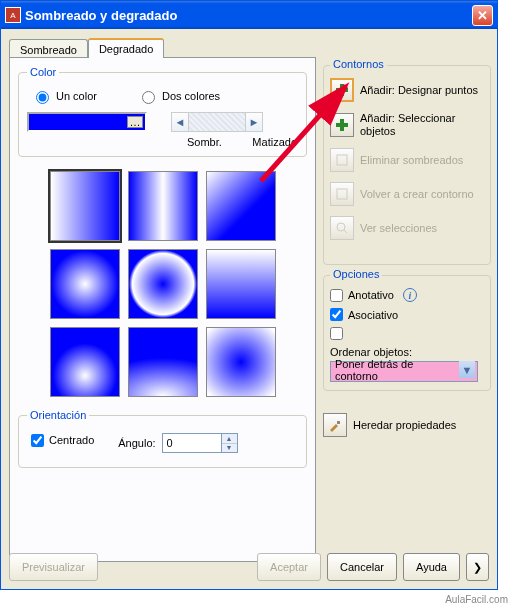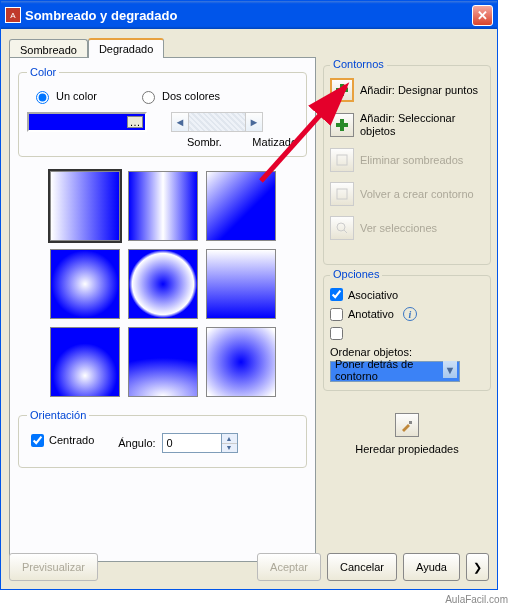--- a/index.html
+++ b/index.html
@@ -40,21 +40,21 @@
   .group-box { border:1px solid #D0D0BF; border-radius:4px; padding:8px 6px; margin-bottom:10px; }
   .action-row { display:flex; align-items:center; gap:6px; margin-bottom:10px; cursor:pointer; }
   .action-row.disabled { color:#ACA899; cursor:default; }
   .action-icon { width:24px; height:24px; border:1px solid #888; background:linear-gradient(#fdfdfd,#e8e4d4); display:flex;align-items:center;justify-content:center; flex-shrink:0; }
   .action-row.hl .action-icon { border:2px solid #E8A13F; }
   .action-row.disabled .action-icon { border-color:#ccc; }
   .action-label { line-height:13px; }
   .chk-row { display:flex; align-items:center; gap:5px; margin-bottom:6px; }
   .chk-row input { margin:0; }
   .info-icon { width:14px;height:14px;border:1px solid #3a76c4;border-radius:50%;display:inline-flex;align-items:center;justify-content:center;color:#3a76c4;font-style:italic;font-family:serif;font-weight:bold;font-size:10px; margin-left:4px;}
-  .select { width:130px; height:21px; border:1px solid #7F9DB9; background:#3b82f6; display:flex;align-items:center;justify-content:space-between;padding:0 2px 4px 4px;cursor:pointer; margin-top:3px;}
+  .select { width:148px; height:21px; border:1px solid #7F9DB9; background:#f9a8d4; display:flex;align-items:center;justify-content:space-between;padding:0 2px 4px 4px;cursor:pointer; margin-top:3px;}
   .select .dd { width:16px;height:17px;background:linear-gradient(#cde0f6,#a8c8ee);display:flex;align-items:center;justify-content:center;color:#4a6a9a; }
   .bottom-btns { position:absolute; bottom:8px; left:8px; right:8px; display:flex; align-items:center; }
   .btn { height:28px; padding:0 12px; border:1px solid #888; background:linear-gradient(#fff,#ECE9D8); border-radius:3px; cursor:pointer; display:flex;align-items:center;justify-content:center; }
   .btn.disabled { color:#ACA899; border-color:#bbb; cursor:default; }
   .btn.circle { width:23px; padding:0; }
   .arrow-annot { position:absolute; pointer-events:none; }
   .watermark { position:absolute; right:2px; bottom:0px; font-size:10px; color:#888; }
   
   .g1{background:linear-gradient(to left,#0000FE,#fff);}
   .g2{background:linear-gradient(to left,#0000FE,#fff,#0000FE);}
@@ -193,39 +193,39 @@
               </svg>
             </div>
           <span class="action-label">Ver selecciones</span>
         </div>
       </div>
 
       <div class="group-box" style="position:relative;">
         <span class="group-title" style="position:absolute; top:-8px; left:6px; background:#ECE9D8; padding:0 3px;">Opciones</span>
         <div style="height:4px;"></div>
         <label class="chk-row">
-            <input type="checkbox" checked="" style="">
-            <span>Asociativo</span>
-          </label>
-        <label class="chk-row">
             <input type="checkbox" style="">
             <span>Anotativo</span>
             <span class="info-icon">i</span>
+          </label>
+        <label class="chk-row">
+            <input type="checkbox" checked="" style="">
+            <span>Asociativo</span>
           </label>
         <label class="chk-row">
             <input type="checkbox" style="">
           </label>
         <div style="margin-top:6px;">Ordenar objetos:</div>
         <div class="select">
           <span>Poner detrás de contorno</span>
           <div class="dd">▼</div>
         </div>
       </div>
 
-      <div class="action-row" style="margin-top:22px;flex-direction:column;">
+      <div class="action-row" style="margin-top:22px;">
         <div class="action-icon">
             <svg width="14" height="14">
               <path d="M2 12 L8 6 L10 8 L4 14 Z" fill="#c0883a"></path>
               <rect x="9" y="3" width="3" height="3" fill="#888"></rect>
             </svg>
           </div>
         <span class="action-label">Heredar propiedades</span>
       </div>
     </div>
 

